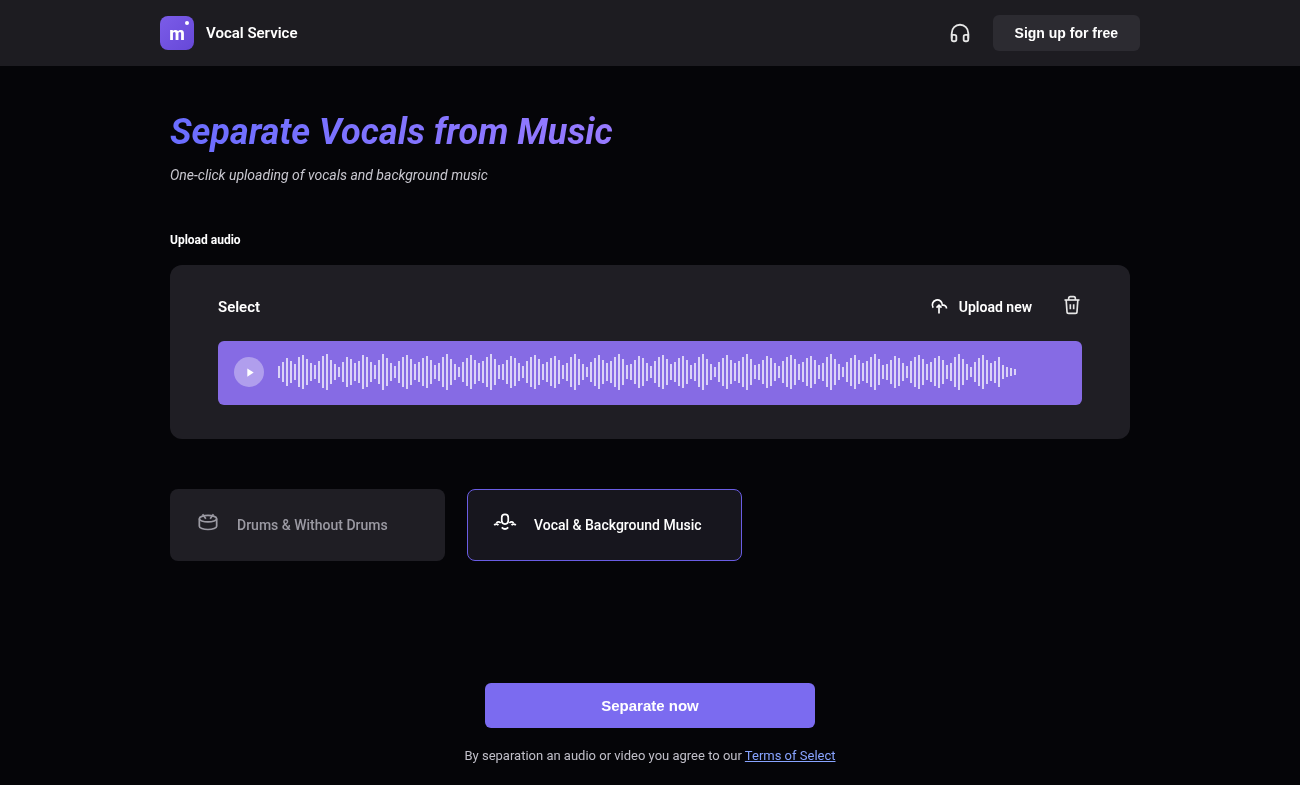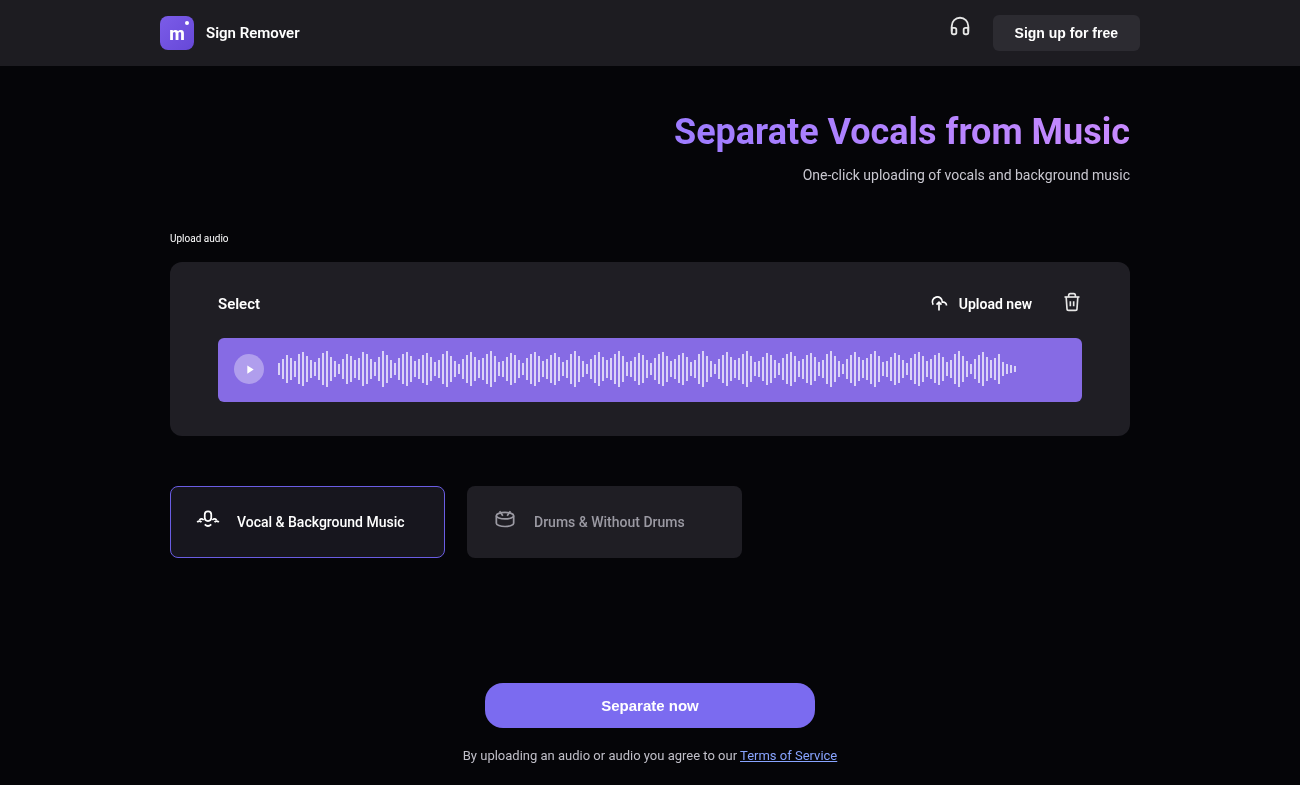--- a/index.html
+++ b/index.html
@@ -26,41 +26,41 @@
     border-radius: 8px;
     display: flex; align-items: center; justify-content: center;
     font-weight: 800; font-size: 18px; color: #fff;
     position: relative;
   }
   .logo::after {
     content: ""; position: absolute; width: 4px; height: 4px;
     background: #fff; border-radius: 50%; top: 5px; right: 5px;
   }
   .app-title { font-weight: 600; font-size: 15px; }
-  .header-right { display: flex; align-items: flex-start; gap: 22px; }
+  .header-right { display: flex; align-items: center; gap: 22px; }
   .headphones-icon { width: 22px; height: 22px; color: #e6e6e6; }
   .signup-btn {
     background: #2c2b31;
     border: none; border-radius: 6px;
     padding: 10px 22px;
     color: #fff; font-weight: 600; font-size: 14px;
     cursor: pointer;
   }
   .main { padding: 45px 170px 0 170px; }
-  .hero { text-align: right; margin-bottom: 50px; }
+  .hero { text-align: left; margin-bottom: 50px; font-style: italic; }
   .hero-title {
     font-size: 36px; font-weight: 700;
     background: linear-gradient(90deg, #6a6dff, #9b7bff, #c88aff);
     -webkit-background-clip: text;
     -webkit-text-fill-color: transparent;
     background-clip: text;
     margin-bottom: 14px;
   }
   .hero-sub { color: #c9c8d0; font-size: 14px; }
-  .section-label { font-weight: 400; font-size: 10px; margin-bottom: 18px; }
+  .section-label { font-weight: 700; font-size: 12px; margin-bottom: 18px; }
   .upload-card {
     background: #1f1e24;
     border-radius: 12px;
     padding: 30px 48px 34px 48px;
     margin-bottom: 50px;
   }
   .upload-card-header {
     display: flex; align-items: center; justify-content: space-between;
     margin-bottom: 22px;
   }
@@ -110,36 +110,36 @@
   .option-card.selected svg { color: #fff; }
   .option-card:not(.selected) svg { color: #9b9aa3; }
   .option-label { font-size: 14px; font-weight: 500; }
   .option-card:not(.selected) .option-label { color: #9b9aa3; }
   .footer-area {
     position: absolute; left: 0; right: 0; bottom: 22px;
     display: flex; flex-direction: column; align-items: center; gap: 20px;
   }
   .separate-btn {
     background: #7b6bf0;
-    border: none; border-radius: 18px;
+    border: none; border-radius: 6px;
     color: #fff; font-weight: 600; font-size: 15px;
     padding: 14px 0;
     width: 330px;
     cursor: pointer;
   }
   .tos-line { color: #c0bfc8; font-size: 13px; }
   .tos-link { color: #88a4ff; text-decoration: underline; cursor: pointer; }
 </style>
 </head>
 <body>
 
 <div class="header">
   <div class="header-left">
     <div class="logo">m</div>
-    <div class="app-title">Sign Remover</div>
+    <div class="app-title">Vocal Service</div>
   </div>
   <div class="header-right">
     <span class="headphones-icon">
       <svg viewBox="0 0 24 24" fill="none" stroke="currentColor" stroke-width="2">
         <path d="M3 18v-6a9 9 0 0 1 18 0v6"></path>
         <path d="M21 19a2 2 0 0 1-2 2h-1a2 2 0 0 1-2-2v-3a2 2 0 0 1 2-2h3zM3 19a2 2 0 0 0 2 2h1a2 2 0 0 0 2-2v-3a2 2 0 0 0-2-2H3z"></path>
       </svg>
     </span>
     <button class="signup-btn">Sign up for free</button>
   </div>
@@ -375,44 +375,44 @@
             <span style="height: 10px;"></span>
             <span style="height: 8px;"></span>
             <span style="height: 6px;"></span>
           </div>
       </div>
     </div>
   </div>
 
 
   <div class="options">
+    <div class="option-card">
+      <span>
+        <svg viewBox="0 0 24 24" fill="none" stroke="currentColor" stroke-width="1.6">
+          <ellipse cx="12" cy="8" rx="8" ry="3"></ellipse>
+          <path d="M4 8 v7 a8 3 0 0 0 16 0 V8"></path>
+          <path d="M7 4 l3 4 M17 4 l-3 4"></path>
+        </svg>
+      </span>
+      <span class="option-label">Drums &amp; Without Drums</span>
+    </div>
     <div class="option-card selected">
       <span>
         <svg viewBox="0 0 24 24" fill="none" stroke="currentColor" stroke-width="1.6">
           <path d="M12 4 a3 3 0 0 1 3 3 v3 a3 3 0 0 1-6 0 V7 a3 3 0 0 1 3-3z"></path>
           <path d="M4 12 q2 -2 4 0"></path>
           <path d="M2 14 q2 -2 4 0"></path>
           <path d="M16 12 q2 -2 4 0"></path>
           <path d="M18 14 q2 -2 4 0"></path>
           <path d="M9 16 q3 3 6 0"></path>
         </svg>
       </span>
       <span class="option-label">Vocal &amp; Background Music</span>
     </div>
-    <div class="option-card">
-      <span>
-        <svg viewBox="0 0 24 24" fill="none" stroke="currentColor" stroke-width="1.6">
-          <ellipse cx="12" cy="8" rx="8" ry="3"></ellipse>
-          <path d="M4 8 v7 a8 3 0 0 0 16 0 V8"></path>
-          <path d="M7 4 l3 4 M17 4 l-3 4"></path>
-        </svg>
-      </span>
-      <span class="option-label">Drums &amp; Without Drums</span>
-    </div>
   </div>
 </div>
 
 <div class="footer-area">
   <button class="separate-btn">Separate now</button>
   <div class="tos-line">
-    <span>By uploading an audio or audio you agree to our </span><a class="tos-link">Terms of Service</a>
+    <span>By separation an audio or video you agree to our </span><a class="tos-link">Terms of Select</a>
   </div>
 </div>
 
 </body></html>

